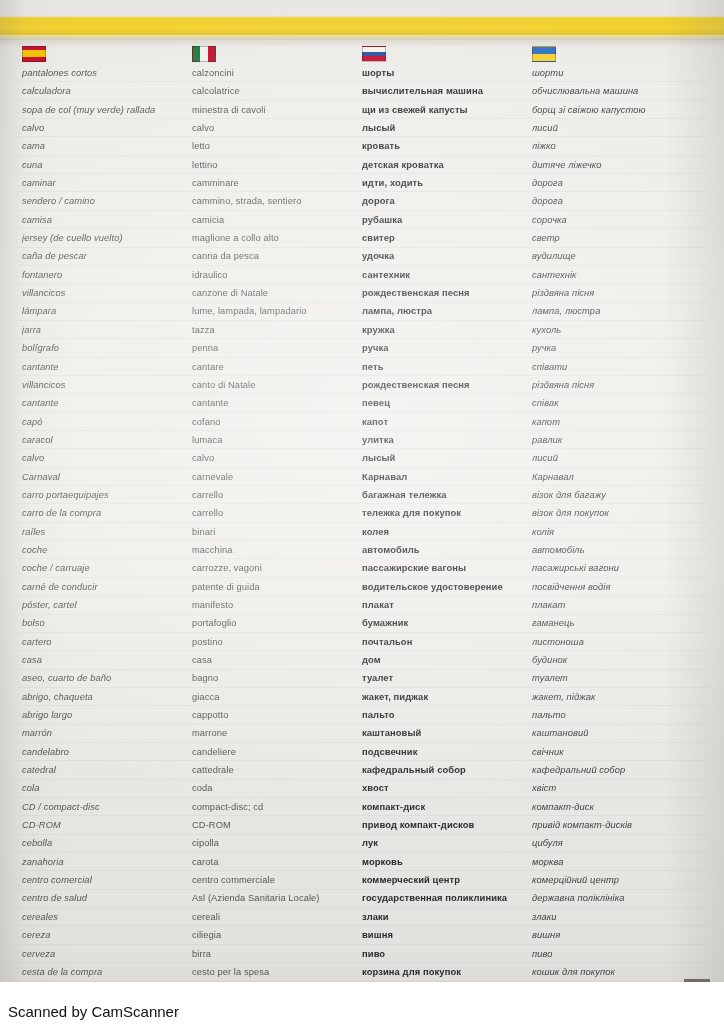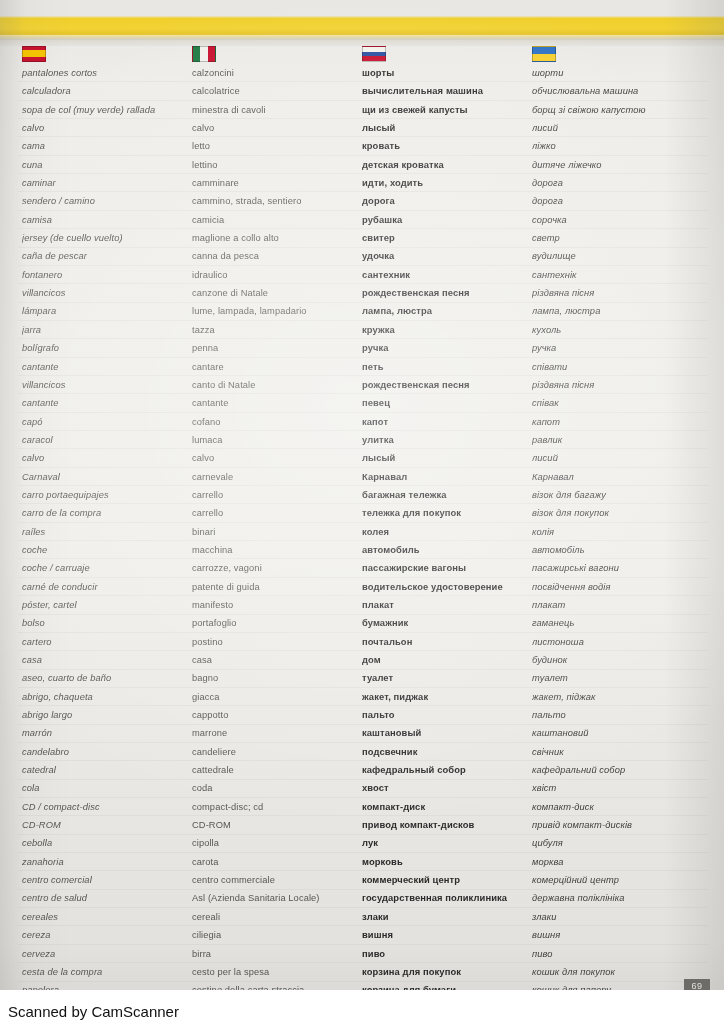--- a/index.html
+++ b/index.html
@@ -92,21 +92,21 @@
     width:26px;height:15px;
     background:#6c6a66;
     color:#efeeea;
     font-size:9px;
     text-align:center;
     line-height:15px;
     letter-spacing:0.5px;
   }
   
   #scanbar{
-    position:absolute;left:0;bottom:0;width:724px;height:34px;
+    position:absolute;left:0;bottom:0;width:724px;height:42px;
     background:#ffffff;
   }
   #scantext{
     position:absolute;left:8px;bottom:4px;
     font-size:15px;color:#111;
     font-family:"Liberation Sans", sans-serif;
   }
   
   #topedge{
     position:absolute;left:0;top:0;width:724px;height:10px;

